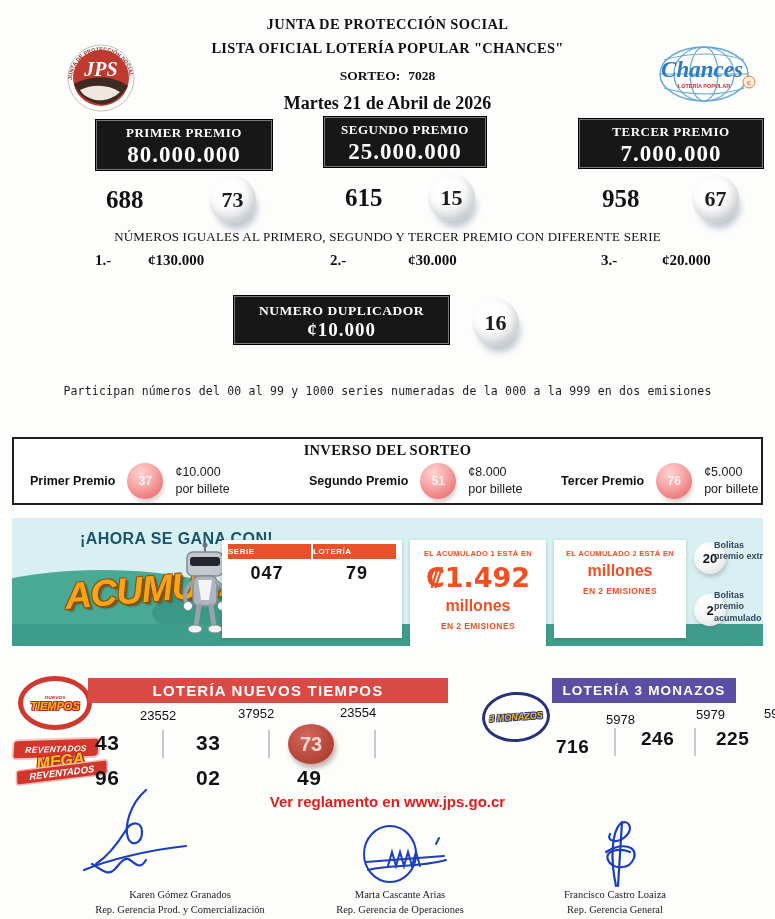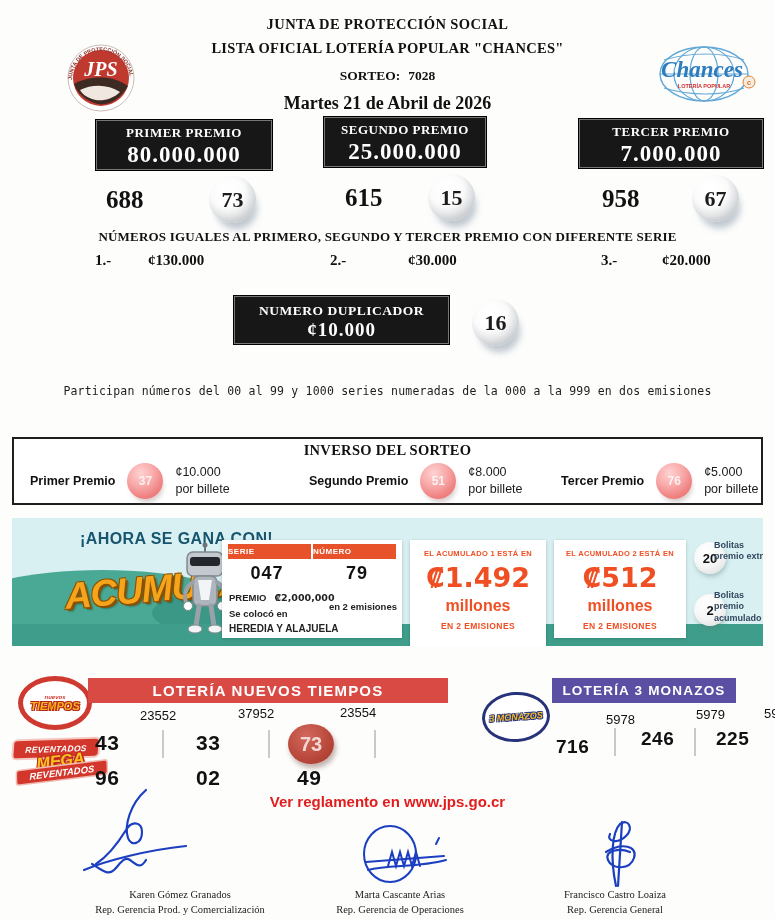--- a/index.html
+++ b/index.html
@@ -24,21 +24,21 @@
   .black-box .bb-amount { font-size:23px; font-weight:bold; margin-top:1px; letter-spacing:1px; }
   .num-row { position:absolute; display:flex; align-items:center; justify-content:space-between; }
   .serie-num { font-size:25px; font-weight:bold; }
   .ball { border-radius:50%; display:flex; align-items:center; justify-content:center;
           background:radial-gradient(circle at 38% 28%, #ffffff 0%, #fcfcfc 40%, #ececec 62%, #d2d2d2 85%, #c6c6c6 100%);
           box-shadow:4px 9px 7px -3px rgba(110,130,150,.45), inset -4px -5px 9px rgba(150,165,180,.28);
           font-family:"Liberation Serif", serif; font-weight:bold; color:#1c1c1c; }
   .ball-lg { width:47px; height:47px; font-size:22px; }
 
   
-  .iguales-title { position:absolute; top:229px; left:0; width:775px; text-align:center; font-size:13px; font-weight:bold; letter-spacing:.2px; }
+  .iguales-title { position:absolute; top:229px; left:0; width:775px; text-align:center; font-size:13px; font-weight:normal; letter-spacing:.2px; }
   .ig-rank { position:absolute; top:252px; font-size:15px; font-weight:bold; }
   .ig-amount { position:absolute; top:252px; font-size:15px; font-weight:bold; }
 
   
   .dup-box { left:233px; top:295px; width:217px; height:50px; padding-top:7px; }
   .dup-box .bb-label { font-size:13.5px; }
   .dup-box .bb-amount { font-size:19px; margin-top:0; }
 
   
   .participan { position:absolute; top:384px; left:0; width:775px; text-align:center; font-size:11.5px; color:#1d1d1d; letter-spacing:.2px; }
@@ -252,43 +252,36 @@
         <circle cx="42" cy="64" r="4.5" fill="#fff" stroke="#83898f"></circle>
         <path d="M 19,64 L 16,84 M 31,64 L 34,84" stroke="#9aa1a8" stroke-width="5" stroke-linecap="round"></path>
         <ellipse cx="15" cy="87" rx="7" ry="4" fill="#f2f4f6" stroke="#83898f"></ellipse>
         <ellipse cx="35" cy="87" rx="7" ry="4" fill="#f2f4f6" stroke="#83898f"></ellipse>
       </svg>
     </div>
 
     <div class="ac-card ac-table">
       <div class="ac-thead">
         <div class="ac-th">SERIE</div>
-        <div class="ac-th">NÚMERO</div>
+        <div class="ac-th">LOTERÍA</div>
       </div>
       <div class="ac-tvals">
         <div class="ac-td">047</div>
         <div class="ac-td">79</div>
       </div>
-      <div class="ac-premio">
-        <span>PREMIO</span><span class="amt">₡2,000,000</span>
-        <span class="emis">en 2 emisiones</span>
-        <div class="line2">Se colocó en</div>
-        <div class="place">HEREDIA Y ALAJUELA</div>
-      </div>
     </div>
 
     <div class="ac-card ac-acc1">
       <div class="acc-label">EL ACUMULADO 1 ESTÁ EN</div>
       <div class="acc-amount">₡1.492</div>
       <div class="acc-unit">millones</div>
       <div class="acc-note">EN 2 EMISIONES</div>
     </div>
     <div class="ac-card ac-acc2">
       <div class="acc-label">EL ACUMULADO 2 ESTÁ EN</div>
-      <div class="acc-amount">₡512</div>
       <div class="acc-unit">millones</div>
       <div class="acc-note">EN 2 EMISIONES</div>
     </div>
 
     <span class="bolita" style="left:682px; top:24px;">20</span>
     <div class="bolita-label" style="left:702px; top:22px;">Bolitas premio extra</div>
     <span class="bolita" style="left:682px; top:76px;">2</span>
     <div class="bolita-label" style="left:702px; top:72px;">Bolitas premio acumulado</div>
   </div>
 

